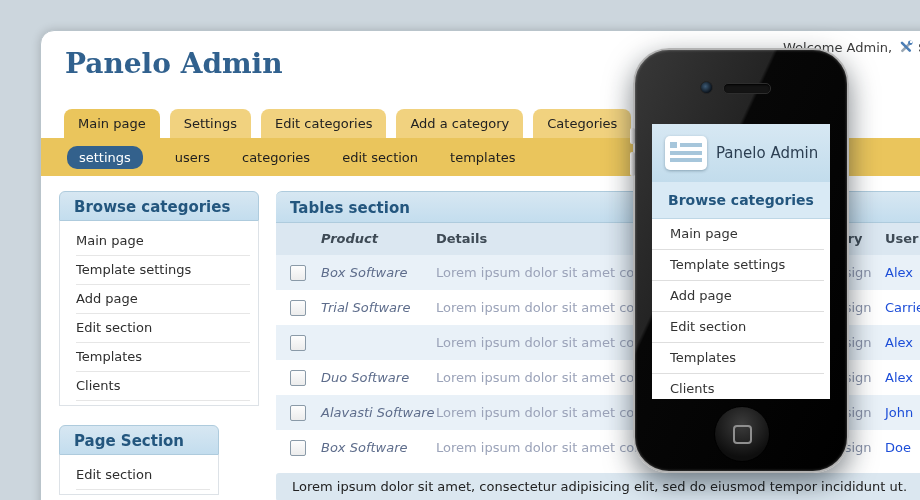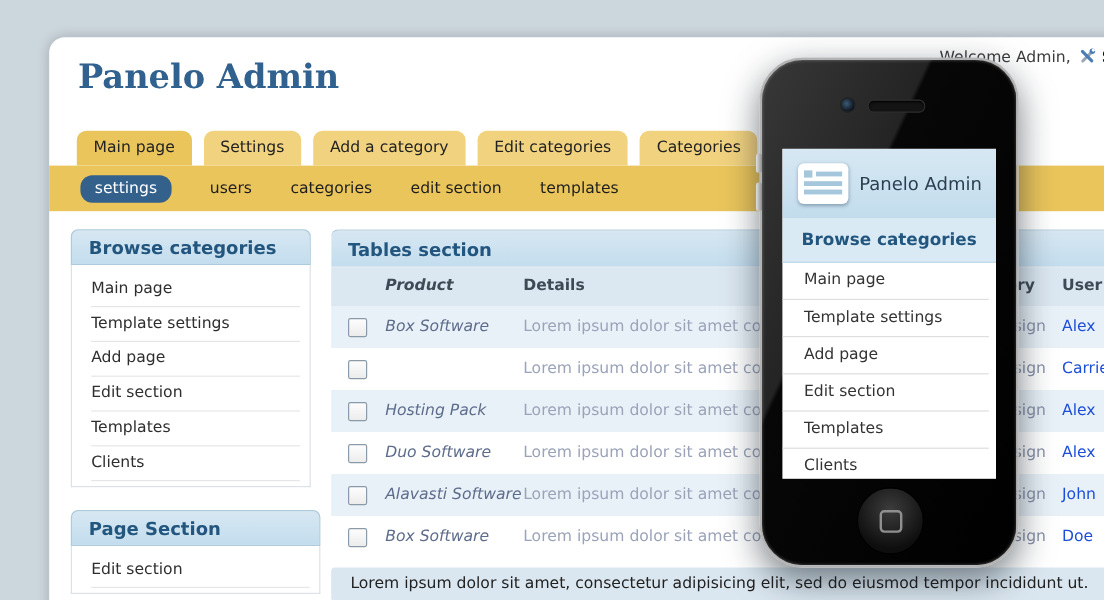--- a/index.html
+++ b/index.html
@@ -18,21 +18,21 @@
        color:#222;white-space:nowrap;}
   .tab.active{background:#eac55c;}
   .subnav{position:absolute;left:0;top:107px;width:900px;height:38px;background:#eac55c;
           display:flex;align-items:center;gap:32px;padding-left:26px;box-sizing:border-box;color:#1e1e1e;}
   .pill{background:#33618c;color:#fff;border-radius:10px;padding:4px 12px;}
   
   .panel-h{height:30px;line-height:30px;padding-left:14px;font-weight:bold;font-size:15px;color:#23567e;
            background:linear-gradient(180deg,#d7e7f2,#c3ddee);border:1px solid #aecbdd;
            border-radius:6px 6px 0 0;box-sizing:border-box;}
   .sidebar1{position:absolute;left:18px;top:160px;width:200px;}
-  .sidebar2{position:absolute;left:18px;top:394px;width:208px;}
+  .sidebar2{position:absolute;left:18px;top:394px;width:160px;}
   .panel-b{background:#fff;border:1px solid #dde2e7;border-top:none;padding:6px 0 4px 0;}
   .sitem{height:28px;line-height:28px;margin:0 8px 0 16px;border-bottom:1px solid #e6e6e6;color:#2e2e2e;}
   
   .main{position:absolute;left:235px;top:160px;width:665px;}
   .main .panel-h{height:32px;line-height:32px;border-left:none;border-right:none;}
   .thead{position:relative;height:32px;background:#dbe7f1;font-weight:bold;color:#3e4a55;}
   .thead span,.trow span.cell{position:absolute;top:0;line-height:32px;white-space:nowrap;}
   .trow{position:relative;height:35px;}
   .trow span.cell{line-height:35px;text-align:right;}
   .trow.alt{background:#e9f1f8;}
@@ -80,22 +80,22 @@
           <rect x="6.8" y="1" width="2.6" height="13.5" rx="1.2" transform="rotate(45 8 8)" fill="#9aa7b3"></rect>
           <rect x="6.8" y="1" width="2.6" height="13.5" rx="1.2" transform="rotate(-45 8 8)" fill="#4a7db5"></rect>
           <circle cx="12.3" cy="3.7" r="2.3" fill="#4a7db5"></circle>
           <circle cx="13.1" cy="2.9" r="1.2" fill="#fff"></circle>
         </svg></span><b>Settings</b>
   </div>
 
   <div class="tabs">
     <div class="tab active">Main page</div>
     <div class="tab">Settings</div>
+    <div class="tab">Edit categories</div>
     <div class="tab">Add a category</div>
-    <div class="tab">Edit categories</div>
     <div class="tab">Categories</div>
     <div class="tab">Options</div>
     <div class="tab">Add page</div>
   </div>
 
   <div class="subnav">
     <span class="pill">settings</span>
     <span>users</span>
     <span>categories</span>
     <span>edit section</span>
@@ -133,27 +133,27 @@
 
     <div class="trow alt">
       <span class="cb"></span>
       <span class="cell c-prod">Box Software</span>
       <span class="cell c-det">Lorem ipsum dolor sit amet consectetur</span>
       <span class="cell c-cat">Web design</span>
       <span class="cell c-user">Alex</span>
     </div>
     <div class="trow">
       <span class="cb"></span>
+      <span class="cell c-prod">Trial Software</span>
       <span class="cell c-det">Lorem ipsum dolor sit amet consectetur</span>
       <span class="cell c-cat">Web design</span>
       <span class="cell c-user">Carrie</span>
     </div>
     <div class="trow alt">
       <span class="cb"></span>
-      <span class="cell c-prod">Hosting Pack</span>
       <span class="cell c-det">Lorem ipsum dolor sit amet consectetur</span>
       <span class="cell c-cat">Web design</span>
       <span class="cell c-user">Alex</span>
     </div>
     <div class="trow">
       <span class="cb"></span>
       <span class="cell c-prod">Duo Software</span>
       <span class="cell c-det">Lorem ipsum dolor sit amet consectetur</span>
       <span class="cell c-cat">Web design</span>
       <span class="cell c-user">Alex</span>

